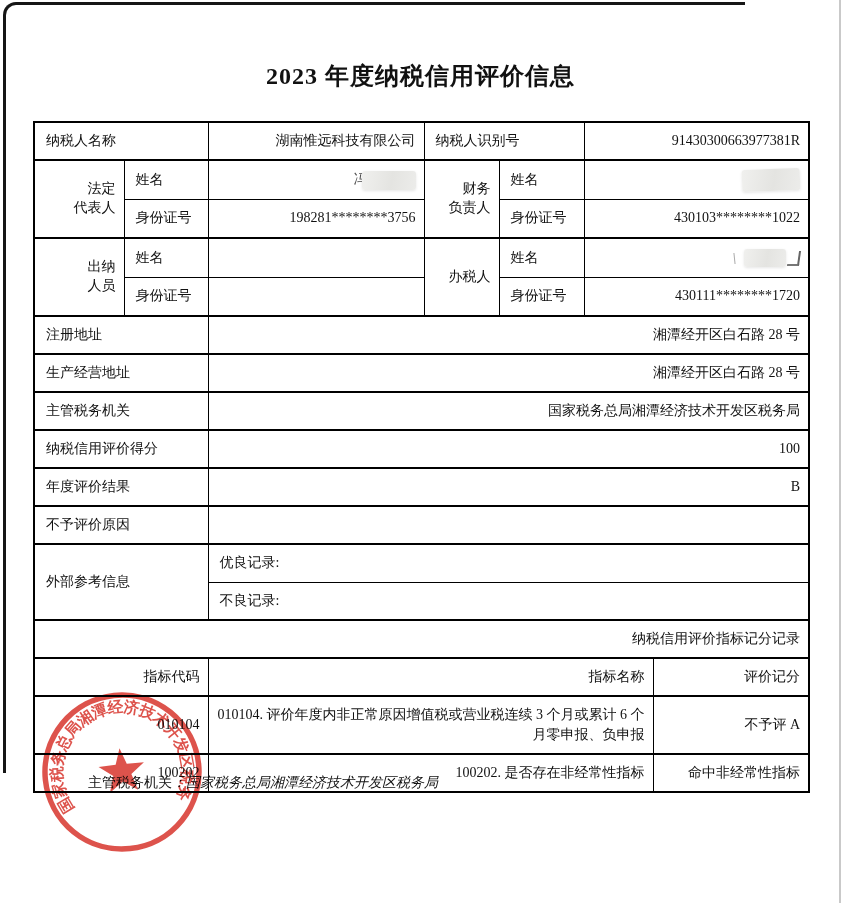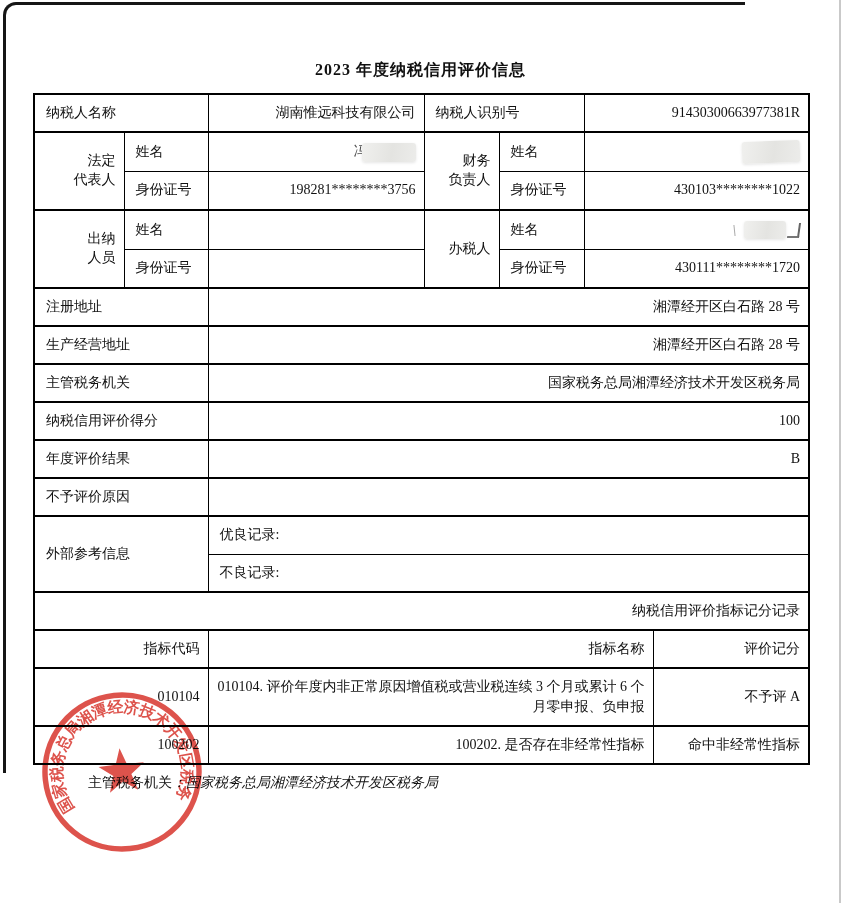--- a/index.html
+++ b/index.html
@@ -12,24 +12,24 @@
   .frame{
     position:absolute;left:3px;top:2px;width:739px;height:768px;
     border-top:3px solid #161616;border-left:3px solid #161616;
     border-top-left-radius:13px;pointer-events:none;
   }
   .right-edge{
     position:absolute;right:0;top:0;width:2px;height:903px;background:#c9c9c9;
   }
   .title{
     position:absolute;left:33px;top:60px;width:775px;margin:0;
-    text-align:center;font-size:16px;font-weight:700;letter-spacing:1px;
+    text-align:center;font-size:24px;font-weight:700;letter-spacing:1px;
   }
   table.main{
-    position:absolute;left:33px;top:93px;width:775px;
+    position:absolute;left:33px;top:121px;width:775px;
     border-collapse:collapse;table-layout:fixed;
     border:2px solid #000;font-size:14px;
   }
   td{border:1px solid #000;padding:0 8px;text-align:right;overflow:hidden;line-height:1.45;}
   td.l{text-align:left;padding-left:11px;}
   tr{height:38px;}
   tr.p{height:39px;}
   tr.big{height:58px;}
   tr.thick>td{border-top-width:2px;}
   .two-line span{display:block;line-height:1.35;}

